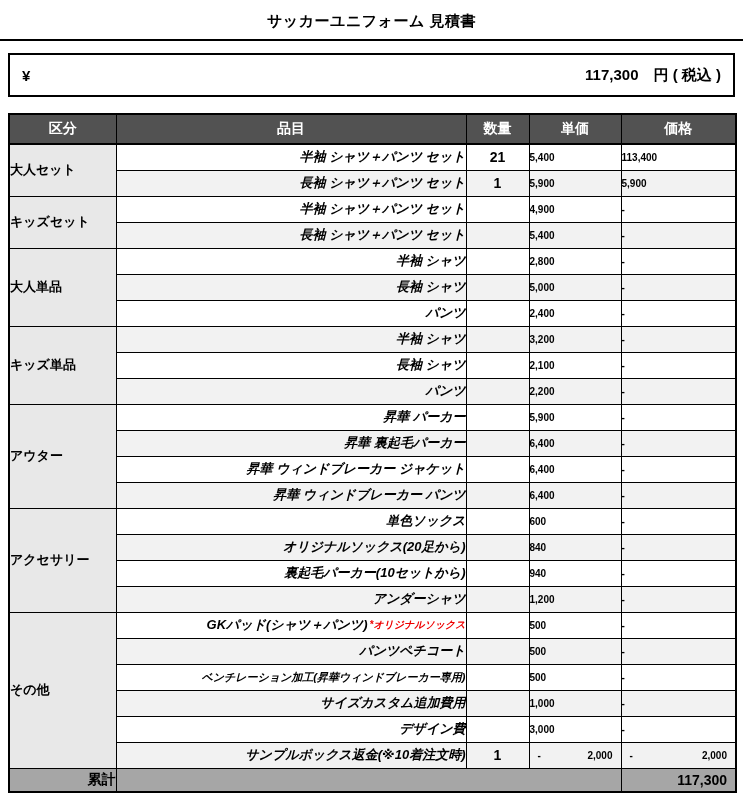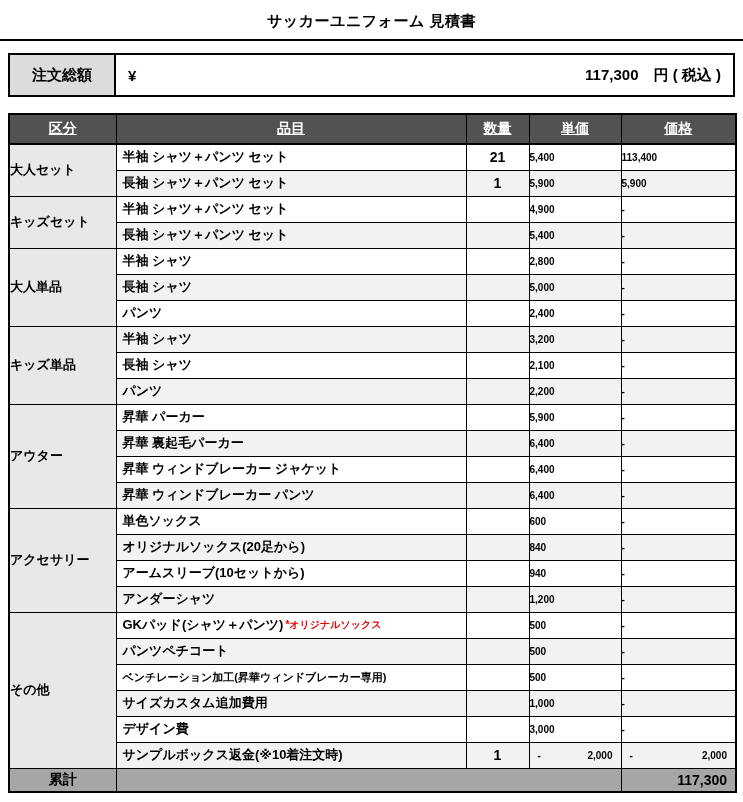--- a/index.html
+++ b/index.html
@@ -68,56 +68,54 @@
     overflow: hidden;
     white-space: nowrap;
   }
   .quote thead th {
     background: var(--header-bg);
     color: var(--header-text);
     height: 30px;
     font-size: 14px;
     border-bottom: 2px solid var(--border-color);
     text-align: center;
-    text-decoration: underline;
   }
   .quote tbody tr { height: 26px; }
   td.cat {
     background: var(--category-bg);
     text-align: left;
     font-size: 13px;
     vertical-align: middle;
   }
-  td.item  { text-align: left;  padding-left: 6px;  font-size: 13px; }
+  td.item  { text-align: right;  padding-left: 6px;  font-size: 13px; font-style: italic; }
   td.qty   { text-align: center; font-size: 14px; }
   td.unit, td.price { padding-right: 8px; font-size: 10px; }
   td.stripe { background: var(--stripe-bg); }
   td.has-sign { padding: 0; }
   .neg-wrap {
     display: flex; justify-content: space-between; align-items: center;
     padding: 0 8px 0 8px;
   }
   .note { color: var(--note-red); font-size: 10px; margin-left: 2px; vertical-align: 1px; }
   .small-item { font-size: 11px; }
   .quote tfoot td {
     background: var(--footer-bg);
     height: 24px;
     font-size: 14px;
     border-top: 1px solid var(--border-color);
   }
-  .quote tfoot td.g-label { text-align: center; }
+  .quote tfoot td.g-label { text-align: right; }
   .quote tfoot td.g-total { text-align: right; padding-right: 8px; }
 </style>
 </head>
 <body>
 
 <div class="page-title">サッカーユニフォーム 見積書</div>
 
 <div class="total-bar">
-  <div class="total-label">注文総額</div>
   <div class="total-value">
     <span>¥</span>
     <span class="amount-wrap">
       <span>117,300</span>
       <span>円 ( 税込 )</span>
     </span>
   </div>
 </div>
 
 <table class="quote">
@@ -234,21 +232,21 @@
         <td class="unit">600</td>
         <td class="price">-</td>
       </tr>
       <tr>
         <td class="item stripe"><span>オリジナルソックス(20足から)</span></td>
         <td class="qty stripe"></td>
         <td class="unit stripe">840</td>
         <td class="price stripe">-</td>
       </tr>
       <tr>
-        <td class="item"><span>アームスリーブ(10セットから)</span></td>
+        <td class="item"><span>裏起毛パーカー(10セットから)</span></td>
         <td class="qty"></td>
         <td class="unit">940</td>
         <td class="price">-</td>
       </tr>
       <tr>
         <td class="item stripe"><span>アンダーシャツ</span></td>
         <td class="qty stripe"></td>
         <td class="unit stripe">1,200</td>
         <td class="price stripe">-</td>
       </tr>

